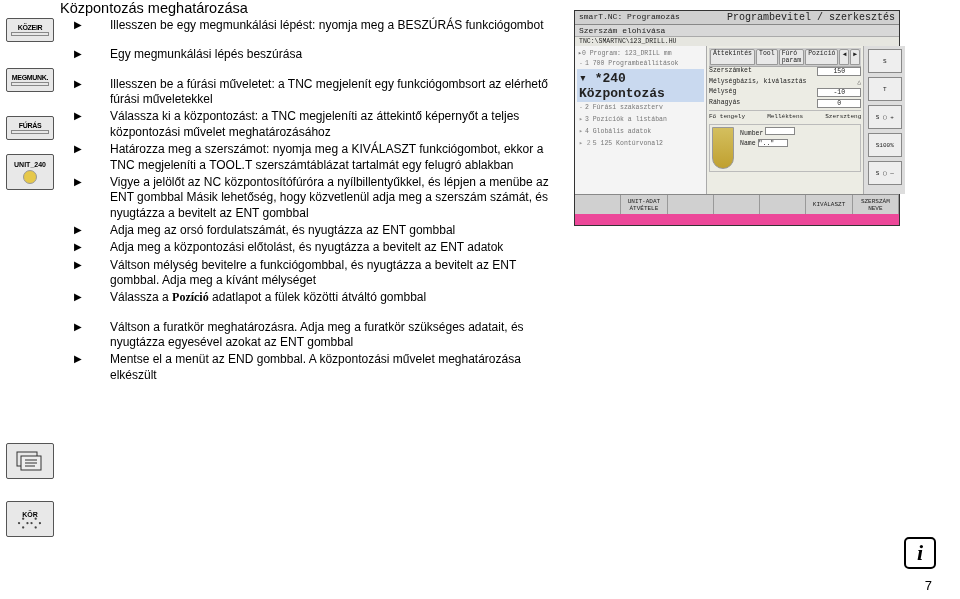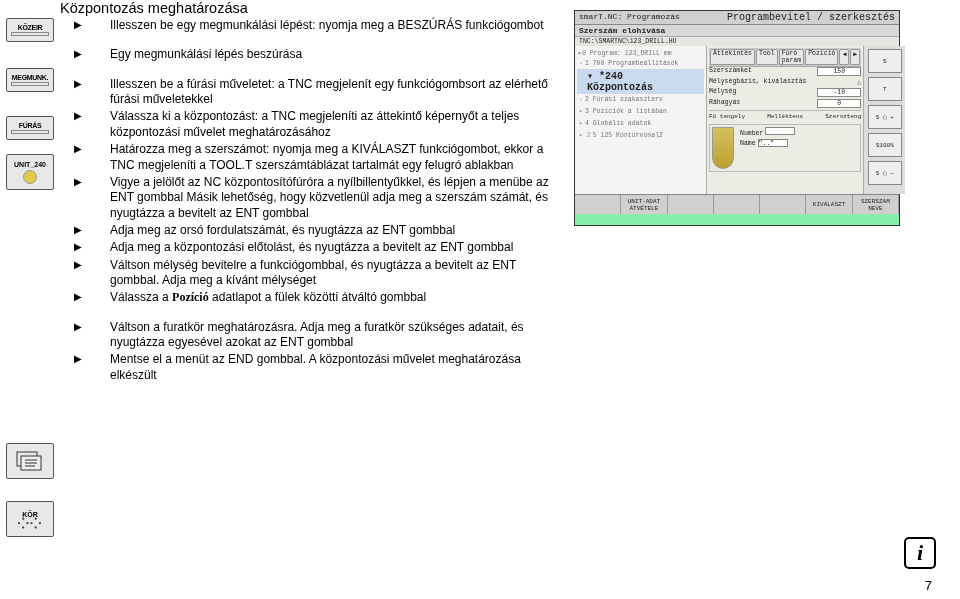--- a/index.html
+++ b/index.html
@@ -15,29 +15,29 @@
   .icon-square svg { width:30px; height:22px; }
   .content { flex:0 0 510px; padding:0 8px 0 0; }
   h1 { font-size:14.5px; font-weight:normal; margin-bottom:2px; }
   .bullets { padding-left:14px; }
   .bul { display:flex; margin-top:2px; line-height:1.28; }
   .bul .tri { flex:0 0 12px; color:#000; font-size:10px; margin-top:1px; }
   .bul .txt { flex:1;margin-left:24px; }
   .bul .pozicio { font-family:Georgia,'Times New Roman',serif; font-weight:bold; }
   .gap-before { margin-top:14px; }
   .right { flex:1; padding:10px 6px 0 4px; position:relative; }
-  .screenshot { width:326px; height:216px; border:1px solid #333; background:#86efac; position:relative; font-family:'Courier New',monospace; font-size:8px; color:#222; }
+  .screenshot { width:326px; height:216px; border:1px solid #333; background:#ec4899; position:relative; font-family:'Courier New',monospace; font-size:8px; color:#222; }
   .ss-title { background:#d0d0d0; border-bottom:1px solid #888; padding:1px 4px; display:flex; justify-content:space-between; }
   .ss-title .r { font-size:10px; }
-  .ss-row2 { background:#d8d8d8; border-bottom:1px solid #aaa; padding:1px 4px; font-weight:bold; }
+  .ss-row2 { background:#d8d8d8; border-bottom:1px solid #aaa; padding:1px 4px; font-weight:normal; }
   .ss-tabs { display:flex; gap:1px; padding:1px 1px; background:#ccc; border-bottom:1px solid #aaa; font-size:6.5px; }
   .ss-tab { background:#e8e8e8; border:1px solid #999; padding:0 2px; border-radius:2px 2px 0 0; }
   .ss-body { display:flex; height:148px; }
   .ss-list { flex:0 0 132px; border-right:1px solid #aaa; background:#f4f4f4; padding:2px; }
-  .ss-list-hdr { background:#c9d9ef; padding:1px 10px; font-weight:bold; font-size:10px; }
+  .ss-list-hdr { background:#c9d9ef; padding:1px 2px; font-weight:bold; font-size:13px; }
   .ss-li { padding:2px 2px; font-size:6.5px; color:#777; }
   .ss-li .dash { color:#999; margin-right:2px; }
   .ss-form { flex:1; padding:2px; background:#ecece4; }
   .ss-form-r { display:flex; justify-content:space-between; font-size:6.5px; margin-bottom:2px; }
   .ss-form-r .fld { width:44px; height:9px; border:1px solid #888; background:#fff; text-align:center; }
   .ss-tool { margin-top:4px; border:1px solid #bbb; padding:2px; display:flex; gap:6px; }
   .ss-tool .toolimg { width:22px; height:42px; background:linear-gradient(#d4bf5e,#c0a030); border:1px solid #999; border-radius:0 0 11px 11px; }
   .ss-tool .tf { font-size:6.5px; }
   .ss-tool .tfi { display:inline-block; width:30px; height:8px; border:1px solid #888; background:#fff; margin-left:2px; }
   .ss-right { flex:0 0 42px; border-left:1px solid #aaa; background:#ddd; display:flex; flex-direction:column; gap:4px; padding:3px 2px; align-items:center; }
@@ -111,21 +111,21 @@
       <div class="bul">
           <span class="tri">▶</span>
           <span class="txt">Vigye a jelölőt az NC központosítófúróra a nyílbillentyűkkel, és lépjen a menübe az ENT gombbal Másik lehetőség, hogy közvetlenül adja meg a szerszám számát, és nyugtázza a bevitelt az ENT gombbal</span>
         </div>
       <div class="bul">
           <span class="tri">▶</span>
           <span class="txt">Adja meg az orsó fordulatszámát, és nyugtázza az ENT gombbal</span>
         </div>
       <div class="bul">
           <span class="tri">▶</span>
-          <span class="txt">Adja meg a központozási előtolást, és nyugtázza a bevitelt az ENT gombbal</span>
+          <span class="txt">Adja meg a központozási előtolást, és nyugtázza a bevitelt az ENT adatok</span>
         </div>
       <div class="bul">
           <span class="tri">▶</span>
           <span class="txt">Váltson mélység bevitelre a funkciógombbal, és nyugtázza a bevitelt az ENT gombbal. Adja meg a kívánt mélységet</span>
         </div>
       <div class="bul">
           <span class="tri">▶</span>
           <span class="txt">Válassza a <span class="pozicio">Pozíció</span> adatlapot a fülek közötti átváltó gombbal</span>
         </div>
       <div class="bul gap-before">

